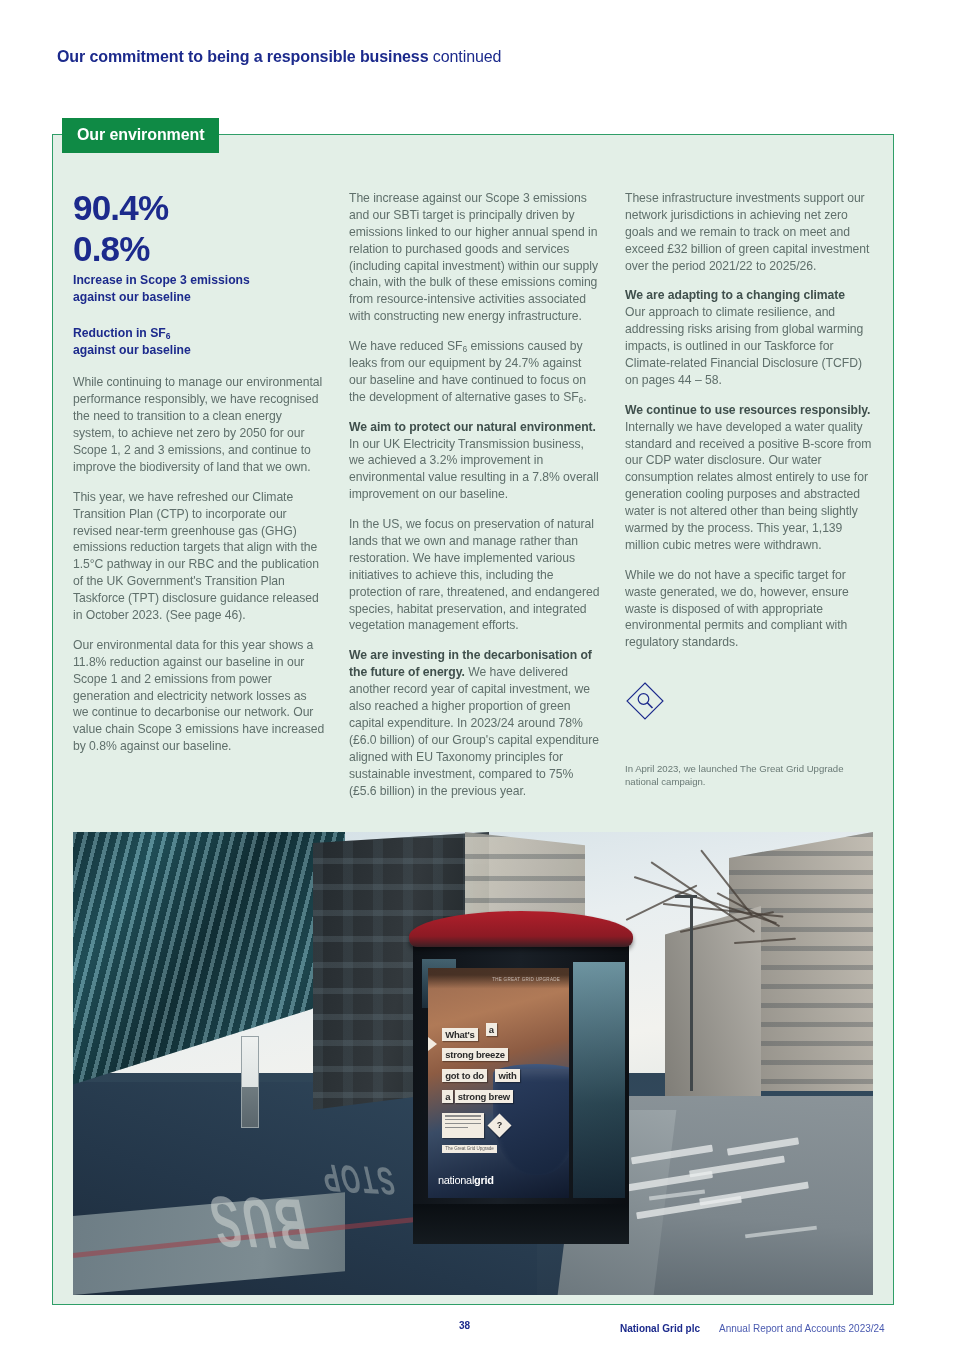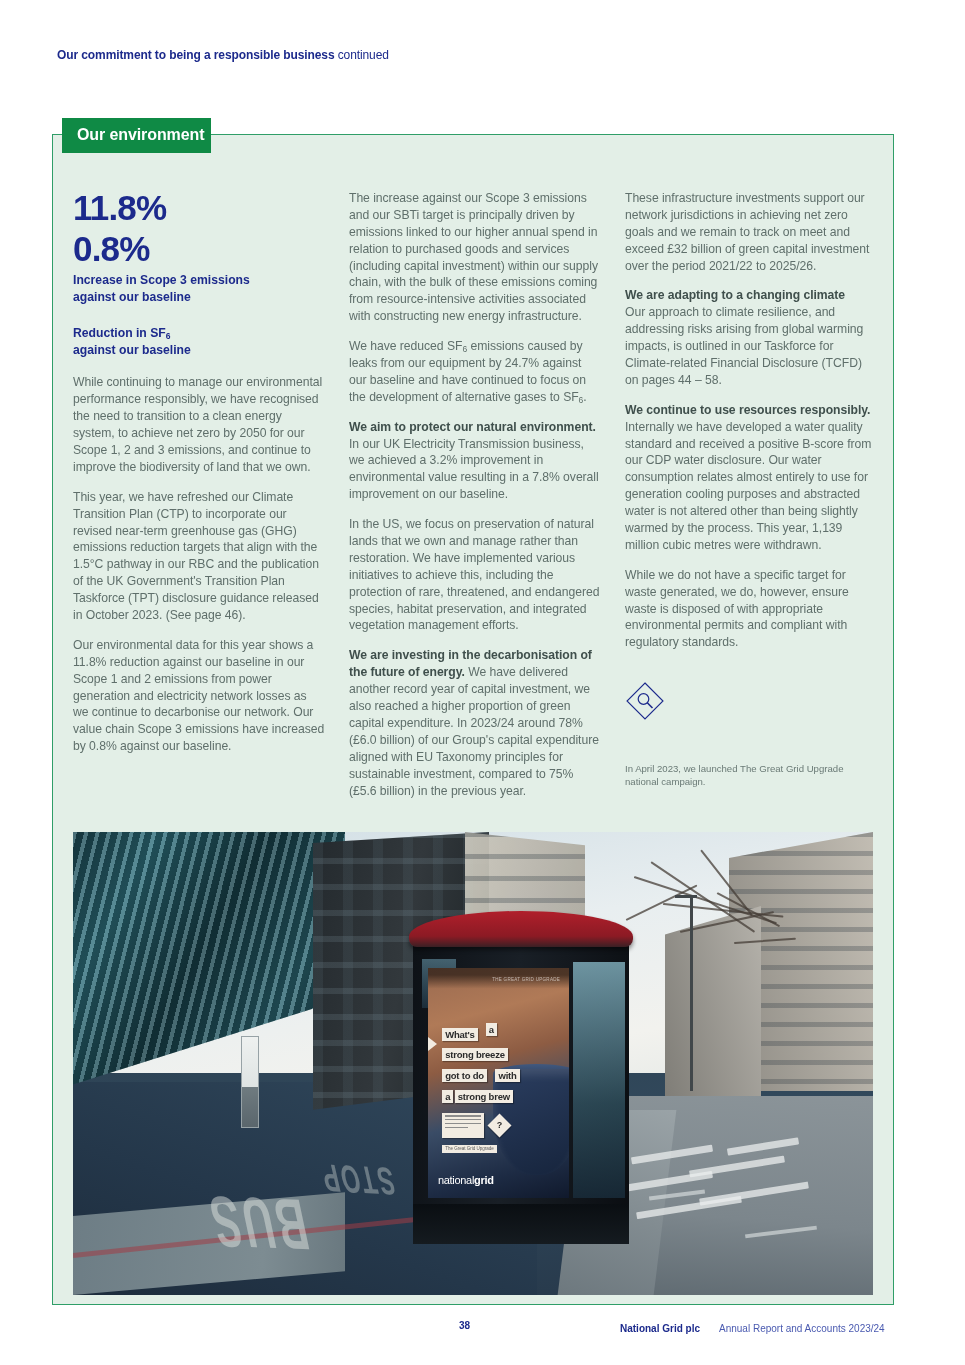--- a/index.html
+++ b/index.html
@@ -11,21 +11,21 @@
     font-family: "Liberation Sans", sans-serif;
     position: relative;
     overflow: hidden;
   }
 
   
   .page-header {
     position: absolute;
     left: 57px;
     top: 48px;
-    font-size: 12px;
+    font-size: 16px;
     color: #1c2a8c;
     letter-spacing: -0.1px;
     white-space: nowrap;
   }
   .page-header .ph-main { font-weight: bold; }
   .page-header .ph-cont { font-weight: normal; }
 
   
   .panel {
     position: absolute;
@@ -38,21 +38,21 @@
   }
 
   .panel-tab {
     position: absolute;
     left: 62px;
     top: 118px;
     background: #0f8a45;
     color: #ffffff;
     font-size: 16px;
     font-weight: bold;
-    padding: 8px 7px 9px 15px;
+    padding: 8px 15px 9px 15px;
     letter-spacing: -0.1px;
     z-index: 5;
   }
 
   
   .cols {
     position: absolute;
     left: 73px;
     top: 190px;
     width: 805px;
@@ -384,21 +384,21 @@
 </div>
 
 <div class="panel"></div>
 <div class="panel-tab">Our environment</div>
 
 <div class="cols">
 
   <div class="col">
 
     <div class="stat-block">
-      <div class="stat-value">11.8%</div>
+      <div class="stat-value">90.4%</div>
     </div>
 
     <div class="stat-block">
       <div class="stat-value">0.8%</div>
       <div class="stat-label">
         <span>Increase in Scope 3 emissions</span><br>
         <span>against our baseline</span>
       </div>
     </div>
 

